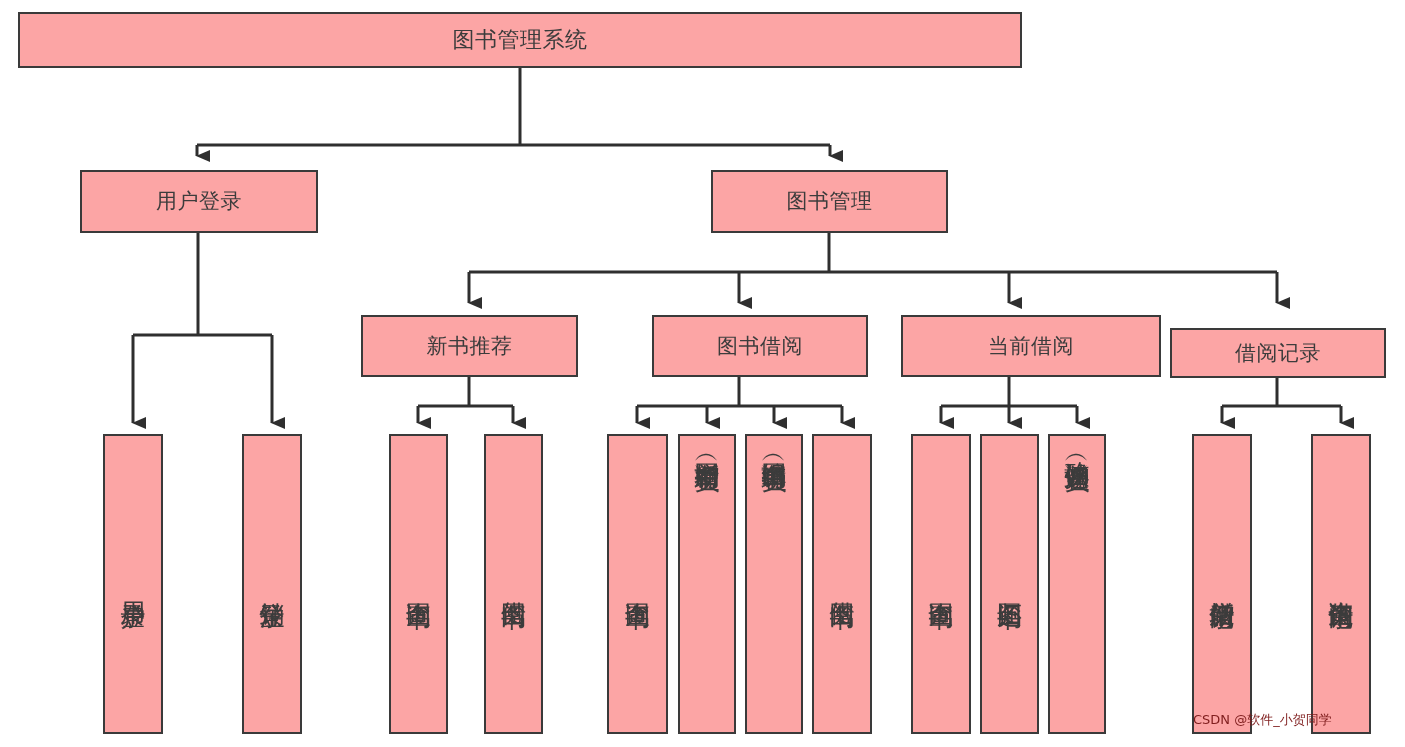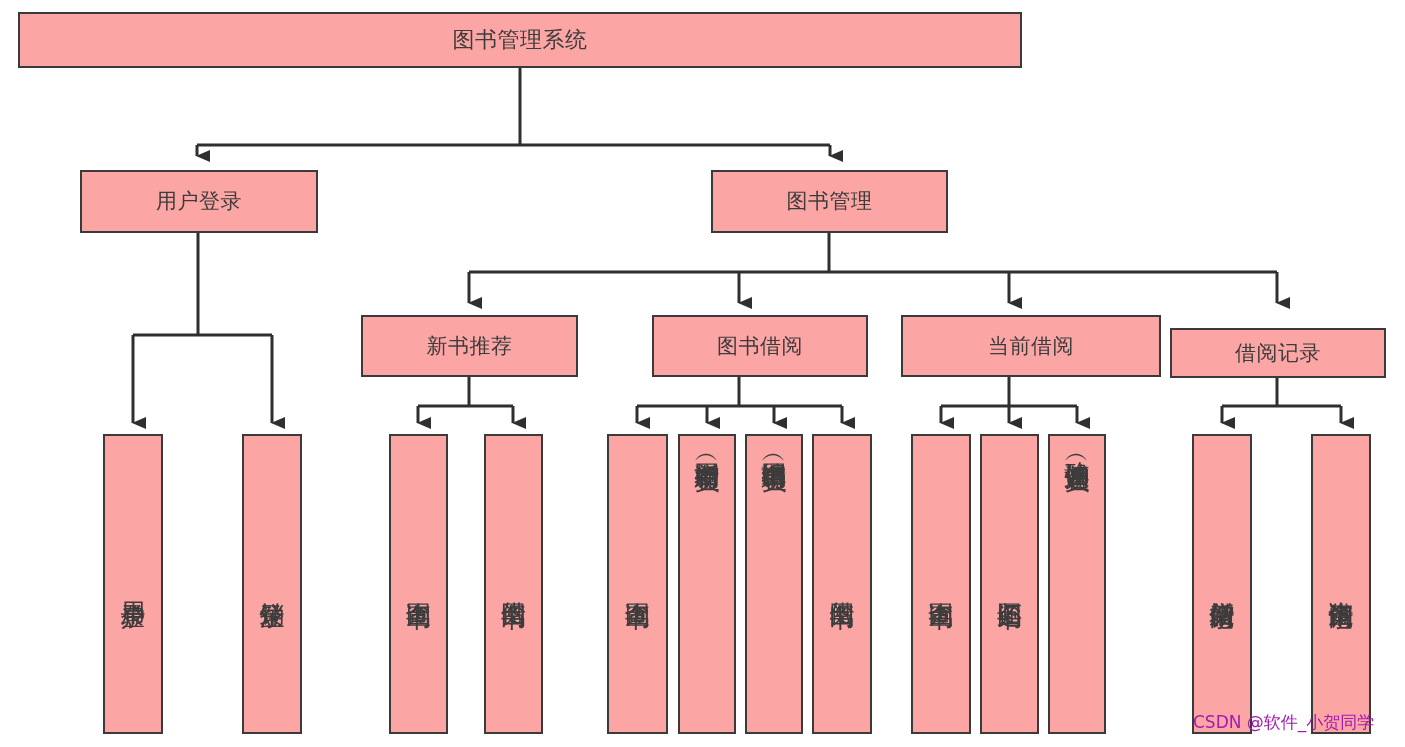--- a/index.html
+++ b/index.html
@@ -45,22 +45,22 @@
     font-size:25px;
     line-height:1.0;
     letter-spacing:1px;
     white-space:nowrap;
   }
   .node.vert.mid{align-items:center;padding-top:0;}
 
   .watermark{
     position:absolute;
     left:1193px;top:711px;
-    font-size:17px;
-    color:#a21caf;
+    font-size:13px;
+    color:#7f1d1d;
     white-space:nowrap;
     z-index:5;
     font-family:"DejaVu Sans","Liberation Sans",sans-serif;
   }
 </style>
 </head>
 <body>
 
 <div id="canvas">
 

